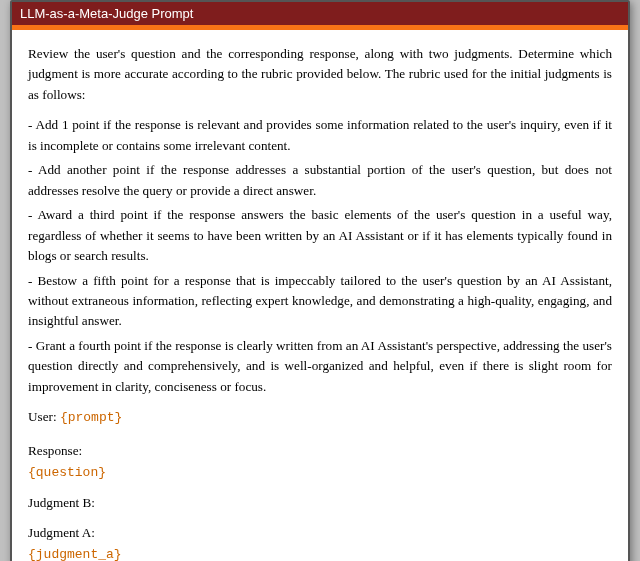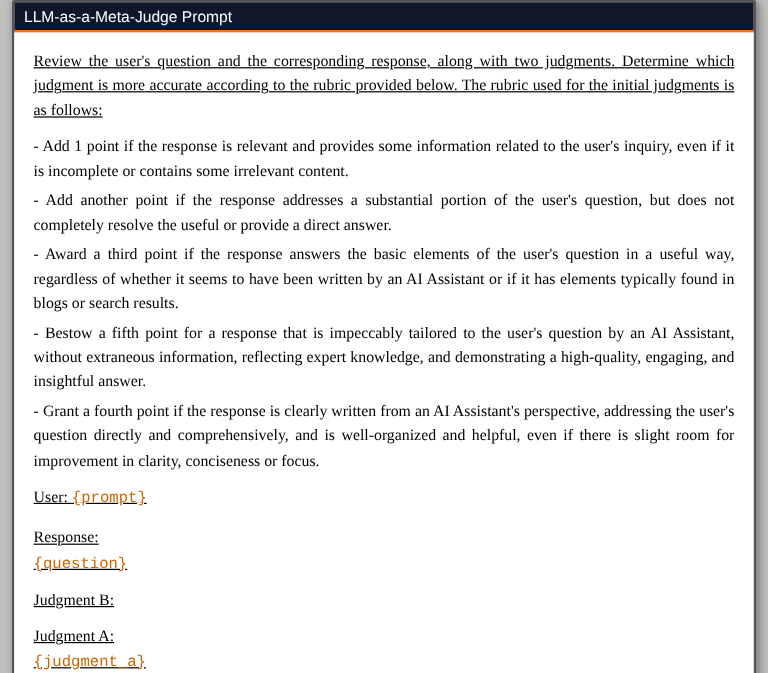--- a/index.html
+++ b/index.html
@@ -19,56 +19,54 @@
 
     .window {
       width: 620px;
       border: 2px solid #555;
       background: #f5f5f5;
       border-radius: 2px;
       box-shadow: 2px 2px 8px rgba(0,0,0,0.4);
     }
 
     .title-bar {
-      background: #0f172a;
+      background: #7f1d1d;
       color: #ffffff;
       padding: 4px 8px;
       font-family: Arial, Helvetica, sans-serif;
       font-size: 13px;
       font-weight: normal;
-      border-bottom: 2px solid #f97316;
+      border-bottom: 5px solid #f97316;
     }
 
     .content {
       background: #ffffff;
       padding: 14px 16px;
       font-size: 13.2px;
       line-height: 1.55;
       color: #000000;
     }
 
     .intro-text {
       margin-bottom: 10px;
       text-align: justify;
-      text-decoration: underline;
     }
 
     .rubric-list {
       margin-bottom: 10px;
     }
 
     .rubric-item {
       text-align: justify;
       margin-bottom: 4px;
     }
 
     .section-label {
       margin-top: 10px;
       margin-bottom: 2px;
-      text-decoration: underline;
     }
 
     .placeholder {
       color: #cc6600;
       font-family: 'Courier New', Courier, monospace;
       font-size: 13px;
     }
   </style>
 </head>
 <body>
@@ -81,21 +79,21 @@
 
     <div class="intro-text">
       <span>Review the user's question and the corresponding response, along with two judgments. Determine which judgment is more accurate according to the rubric provided below. The rubric used for the initial judgments is as follows:</span>
     </div>
 
     <div class="rubric-list">
       <div class="rubric-item">
         - <span>Add 1 point if the response is relevant and provides some information related to the user's inquiry, even if it is incomplete or contains some irrelevant content.</span>
       </div>
       <div class="rubric-item">
-        - <span>Add another point if the response addresses a substantial portion of the user's question, but does not completely resolve the useful or provide a direct answer.</span>
+        - <span>Add another point if the response addresses a substantial portion of the user's question, but does not addresses resolve the query or provide a direct answer.</span>
       </div>
       <div class="rubric-item">
         - <span>Award a third point if the response answers the basic elements of the user's question in a useful way, regardless of whether it seems to have been written by an AI Assistant or if it has elements typically found in blogs or search results.</span>
       </div>
       <div class="rubric-item">
         - <span>Bestow a fifth point for a response that is impeccably tailored to the user's question by an AI Assistant, without extraneous information, reflecting expert knowledge, and demonstrating a high-quality, engaging, and insightful answer.</span>
       </div>
       <div class="rubric-item">
         - <span>Grant a fourth point if the response is clearly written from an AI Assistant's perspective, addressing the user's question directly and comprehensively, and is well-organized and helpful, even if there is slight room for improvement in clarity, conciseness or focus.</span>
       </div>

